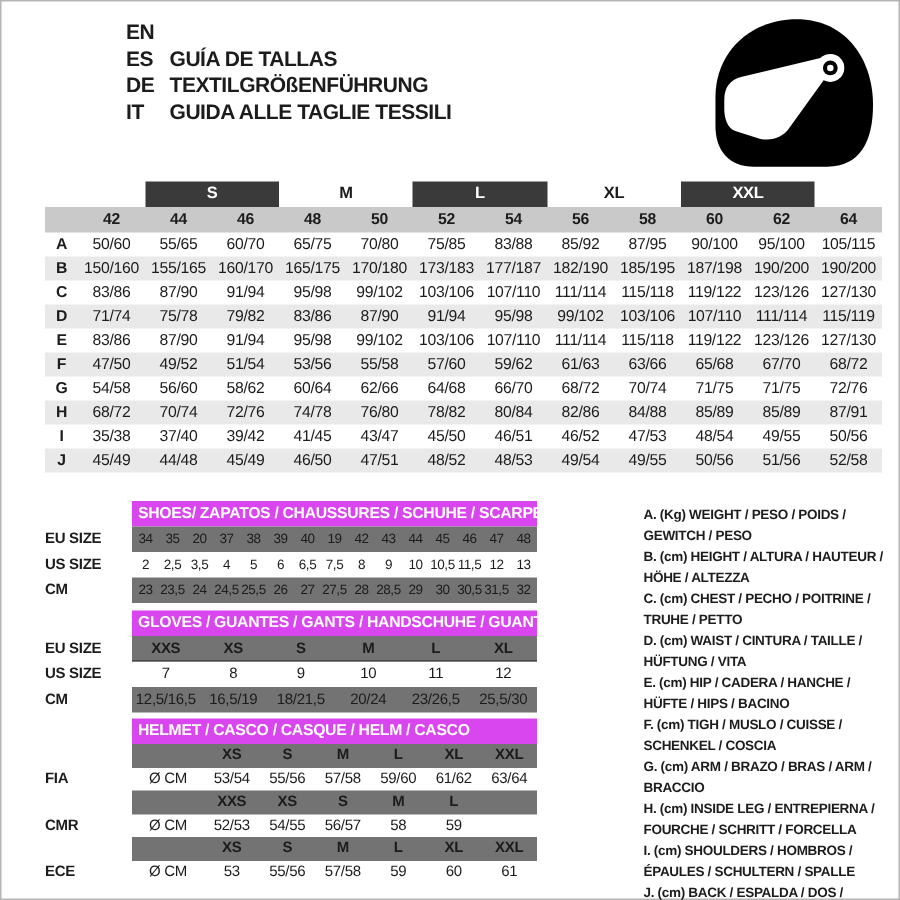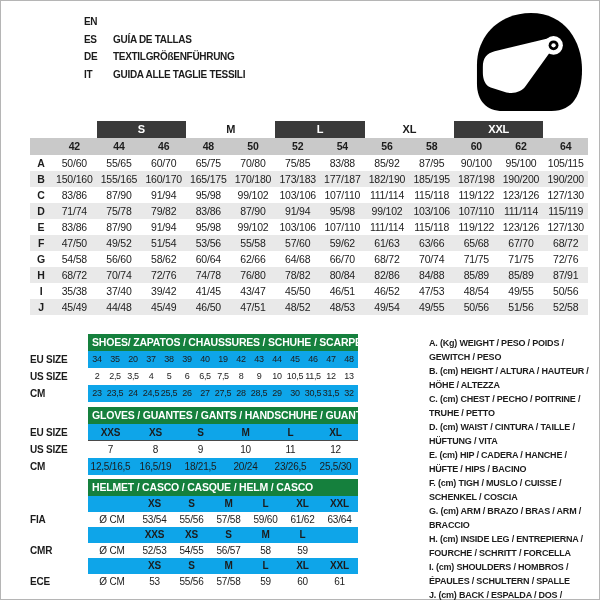--- a/index.html
+++ b/index.html
@@ -6,49 +6,49 @@
   html,body { width:600px; height:600px; }
   body {
     font-family:"Liberation Sans", sans-serif;
     background:#ffffff; color:#1c1c1c; position:relative;
     letter-spacing:-0.2px;
   }
   .frame { position:absolute; inset:0; border:1px solid #b5b5b5; }
 
   
   .lang-block { position:absolute; top:13px; left:36px; }
-  .lang-line { display:flex; font-weight:700; font-size:10px; line-height:17.5px; letter-spacing:-0.3px;padding-left:48px; }
+  .lang-line { display:flex; font-weight:700; font-size:14px; line-height:17.5px; letter-spacing:-0.3px;padding-left:48px; }
   .lang-code { width:29px; }
   .helmet-wrap { position:absolute; top:8px; right:12px; width:118px; height:108px; }
 
   
   .textile { position:absolute; top:121px; left:30px; width:558px; }
   .t-row { display:grid; grid-template-columns:22px repeat(12,1fr); }
   .t-group-row { height:17px; }
   .t-cols-row  { height:17px; background:#c9c9c9; font-weight:700; }
   .t-data-row  { height:16px; }
   .t-data-row.stripe { background:#e9e9e9; }
   .t-cell { text-align:center; font-size:10.5px; line-height:16px; white-space:nowrap; }
   .t-cols-row .t-cell { line-height:17px; }
   .t-label { font-weight:700; }
   .group { font-weight:700; font-size:11px; line-height:17px; text-align:center; }
   .group.dark { background:#3a3a3a; color:#ffffff; }
 
   
   .bottom { position:absolute; top:334px; left:30px; width:328px; }
   .tbl-title {
-    margin-left:58px; background:#15803d; color:#ffffff;
+    margin-left:58px; background:#d946ef; color:#ffffff;
     font-weight:700; font-size:10.5px; height:17px; line-height:17px;
     padding-left:4px; white-space:nowrap;
   }
   .b-row { display:flex; }
   .b-outer { width:58px; flex:none; font-weight:700; font-size:10px; white-space:nowrap; }
   .b-cells { flex:1; display:grid; }
   .b-cell { text-align:center; white-space:nowrap; }
-  .gray { background:#0ea5e9; }
+  .gray { background:#737373; }
 
   .shoes  .b-row { height:17px; }
   .shoes  .b-outer, .shoes .b-cell { line-height:17px; }
   .shoes  .b-cells { grid-template-columns:repeat(15,1fr); }
   .shoes  .b-cell { font-size:9px; letter-spacing:-0.3px; }
 
   .gloves { margin-top:5px; }
   .gloves .b-row { height:17px; }
   .gloves .b-outer, .gloves .b-cell { line-height:17px; }
   .gloves .b-cells { grid-template-columns:repeat(6,1fr); }

